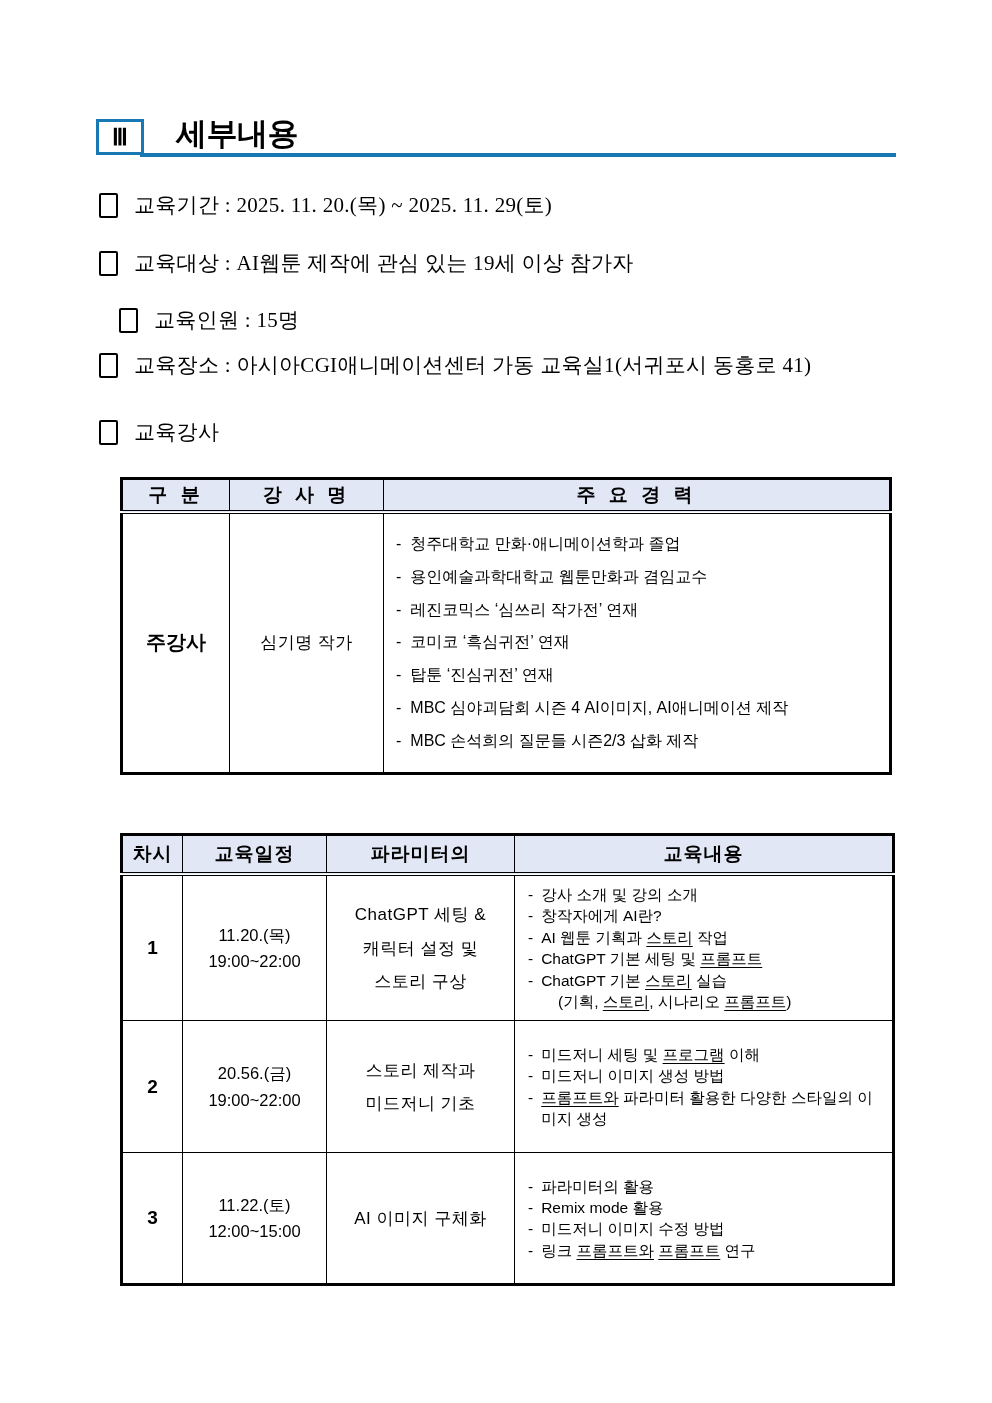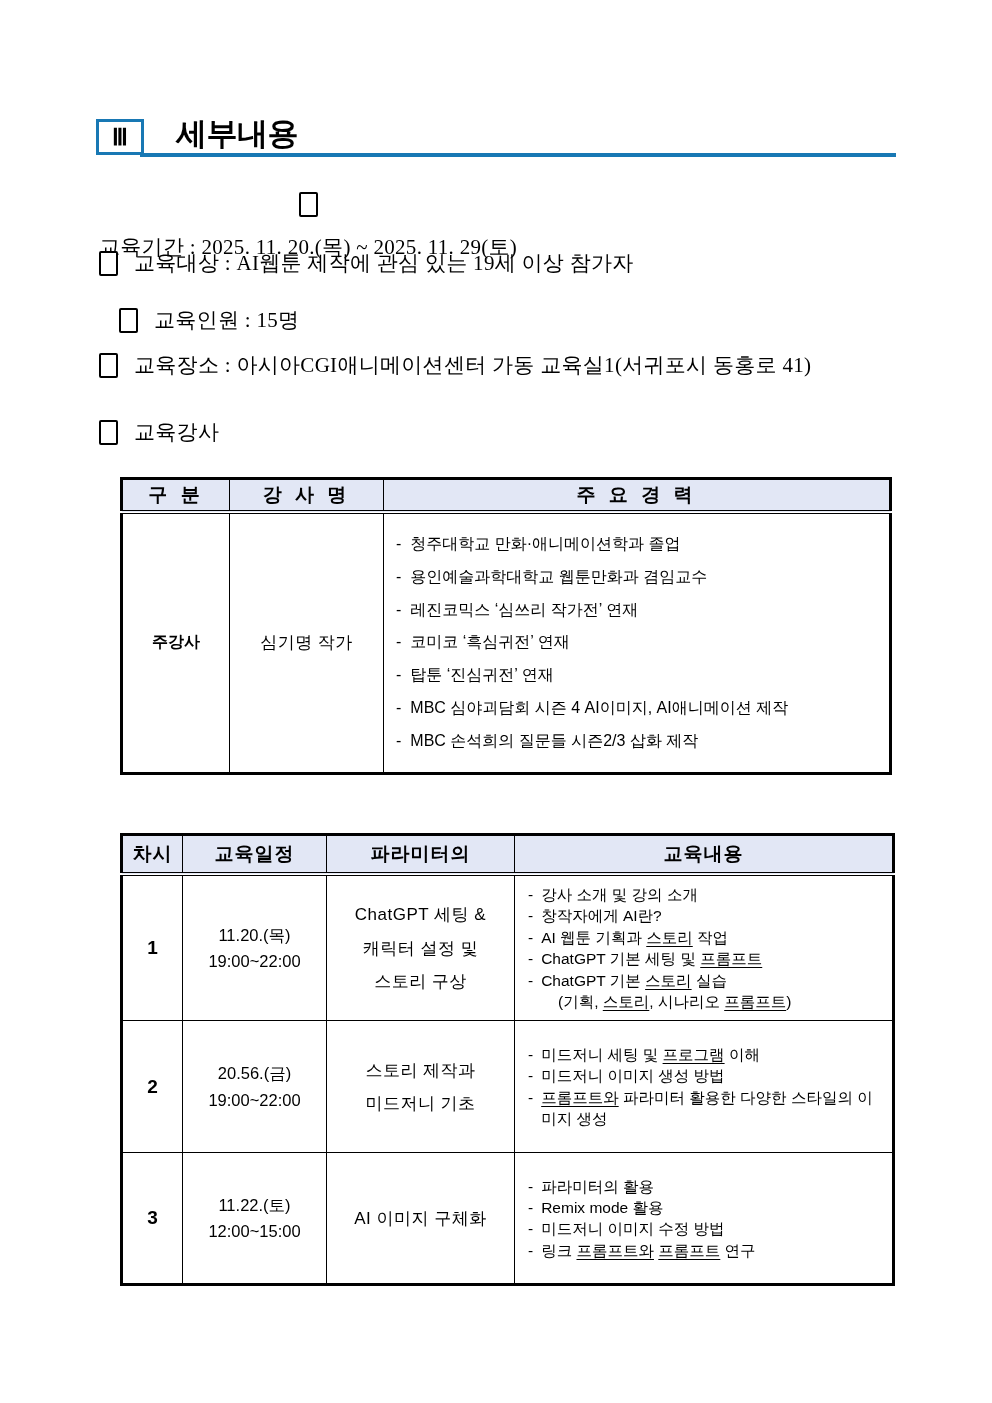--- a/index.html
+++ b/index.html
@@ -38,21 +38,21 @@
   #curriculum-table { position:absolute; left:120px; top:833px; width:766px; border:3px solid #000; }
   th, td { border:1px solid #000; vertical-align:middle; padding:0; }
   th {
     font-size:19px; font-weight:bold; text-align:center;
     border-bottom:4px double #000;
   }
   #instructor-table th { height:30px; letter-spacing:4px; }
   #curriculum-table th { height:36px; letter-spacing:1px; }
 
   
-  .role-cell   { font-size:16px; font-weight:bold; text-align:center; }
+  .role-cell   { font-size:20px; font-weight:bold; text-align:center; }
   .name-cell   { font-size:17px; text-align:center; letter-spacing:0.5px; }
   .career-cell { padding:14px 8px 14px 12px; }
   .career-line { display:flex; gap:9px; font-size:16px; line-height:2.05; align-items:flex-start; }
 
   
   .no-cell       { font-size:19px; font-weight:bold; text-align:center; }
   .schedule-cell { font-size:16.5px; text-align:center; line-height:1.6; }
   .topic-cell    { font-size:17px; text-align:center; line-height:1.95; letter-spacing:0.5px; }
   .content-cell  { padding:8px 6px 8px 13px; }
   .content-line  { display:flex; gap:8px; font-size:15.5px; line-height:1.38; align-items:flex-start; }
@@ -69,21 +69,21 @@
 
 <div class="page">
 
   <div class="num-box" style="border-color: rgb(24, 120, 180);">
     <span>Ⅲ</span>
   </div>
   <div class="page-title">세부내용</div>
   <div class="title-underline" style="background: rgb(24, 120, 180);"></div>
 
   <div id="info-list">
-      <div class="info-item" style="top: 192px; flex-direction: column;">
+      <div class="info-item" style="top: 192px;">
         <span class="checkbox"></span>
         <span class="info-text">교육기간 : 2025. 11. 20.(목) ~ 2025. 11. 29(토)</span>
       </div>
       <div class="info-item" style="top: 250px;">
         <span class="checkbox"></span>
         <span class="info-text">교육대상 : AI웹툰 제작에 관심 있는 19세 이상 참가자</span>
       </div>
       <div class="info-item" style="top: 307px; padding-left: 20px;">
         <span class="checkbox"></span>
         <span class="info-text">교육인원 : 15명</span>

